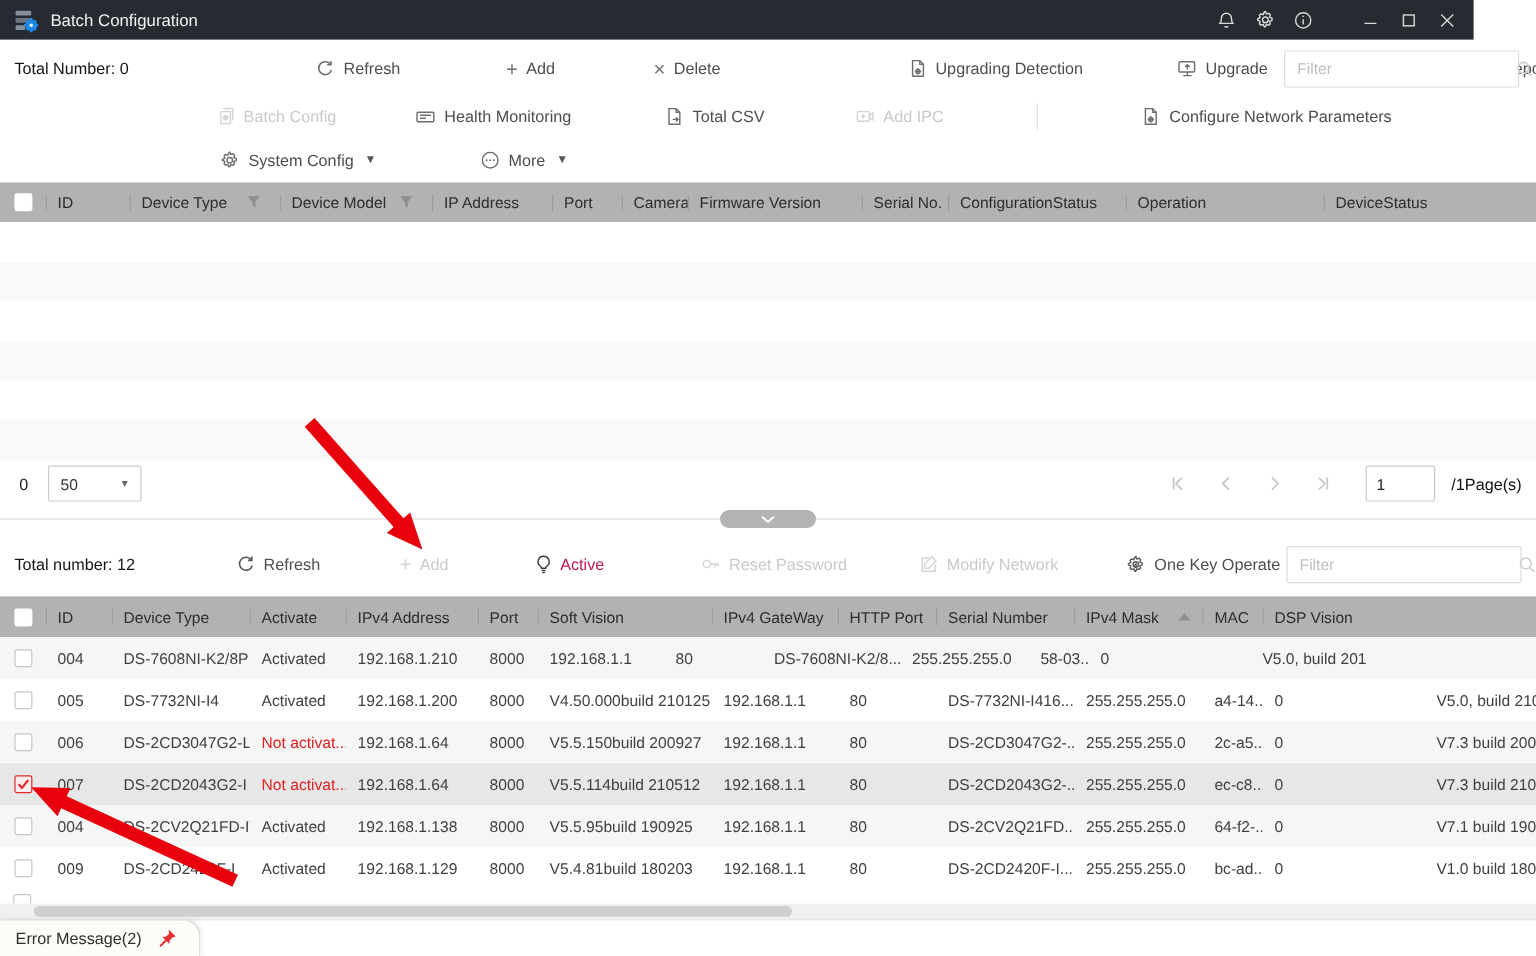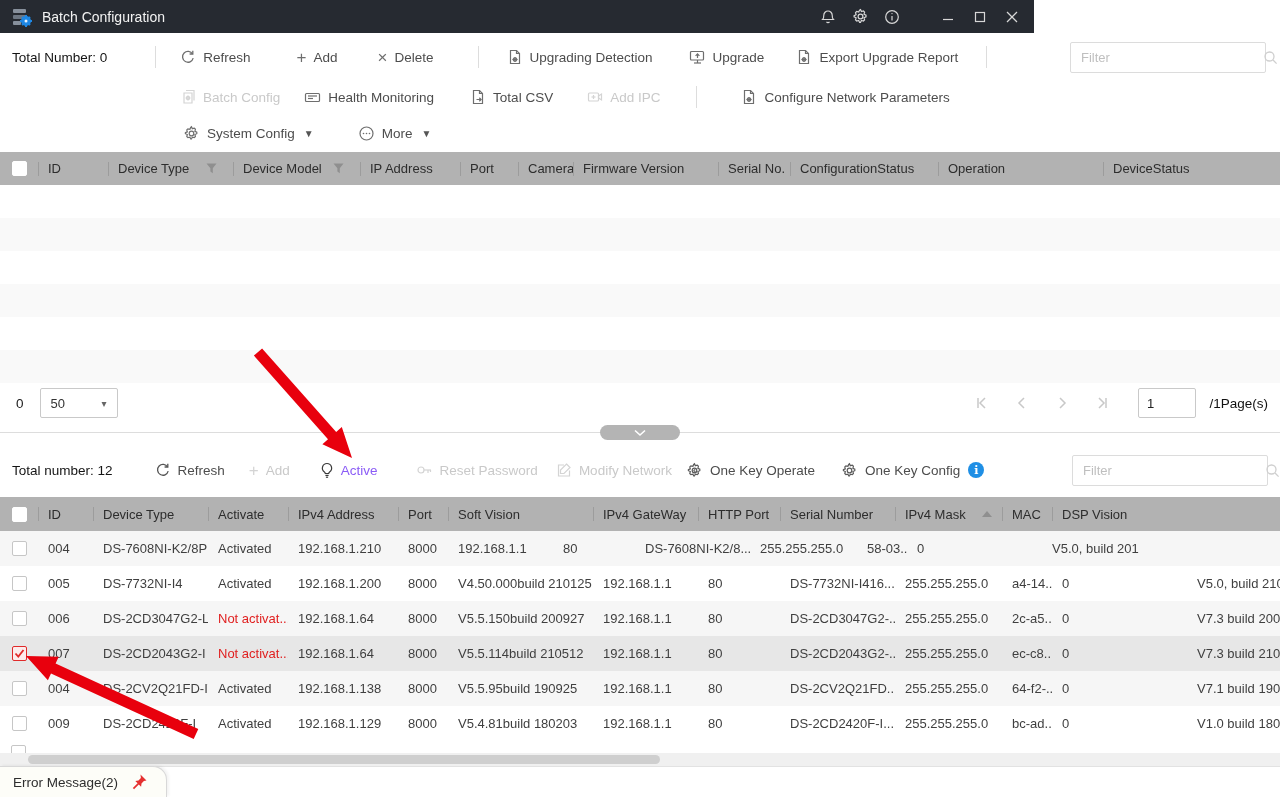--- a/index.html
+++ b/index.html
@@ -1,37 +1,37 @@
 <!DOCTYPE html>
 <html><head>
 <meta charset="utf-8">
 <style>
   * { box-sizing: border-box; margin: 0; padding: 0; }
   html,body { width:1280px; height:797px; overflow:hidden; background:#fff;
     font-family:"Liberation Sans","DejaVu Sans",sans-serif; }
 
   
-  .titlebar { position:absolute; left:0; top:0; width:1034px; height:33px;
+  .titlebar { position:absolute; left:0; top:0; width:1228px; height:33px;
     background:#262a31; display:flex; align-items:center; color:#fff; z-index:5; }
   .app-icon { margin-left:12px; display:flex; }
   .app-title { margin-left:10px; font-size:14px; color:#f2f2f2; }
   .tb-right { margin-left:auto; display:flex; align-items:center; }
   .tb-ico { width:32px; height:33px; display:flex; align-items:center; justify-content:center; cursor:default; }
   .tb-ico svg { display:block; }
   .win-gap { width:24px; }
   .tb-close { margin-right:6px; }
 
   
-  .trow { position:absolute; left:0; display:flex; align-items:center; height:34px; width:1280px; }
+  .trow { position:absolute; left:0; display:flex; align-items:center; height:34px; width:1280px;gap:42px; }
   .tbtn { display:inline-flex; align-items:center; gap:7px; font-size:13.5px; color:#4d4d4d; white-space:nowrap; cursor:pointer; }
   .tbtn .glyph { font-size:17px; line-height:1; color:#6e6e6e; }
   .tbtn.disabled { color:#c9c9c9; cursor:default; }
   .tbtn.disabled .glyph { color:#d4d4d4; }
   .tbtn.disabled svg *  { stroke:#d4d4d4 !important; }
-  .tbtn.dark { color:#8b5cf6; }
+  .tbtn.dark { color:#be185d; }
   .sep { width:1px; height:22px; background:#ddd; }
   .caret { font-size:10px; color:#555; margin-left:2px; }
   .total-label { font-size:13.5px; color:#141414; white-space:nowrap; }
 
   .filterbox { position:absolute; width:196px; height:31px; border:1px solid #dcdcdc;
     border-radius:2px; background:#fff; display:flex; align-items:center; }
   .filterbox input { border:none; outline:none; flex:1; height:100%; padding:0 6px 0 10px;
     font-size:13px; color:#333; font-family:inherit; background:transparent; }
   .filterbox input::placeholder { color:#bfbfbf; }
   .filterbox .mag { margin-right:8px; display:flex; }

